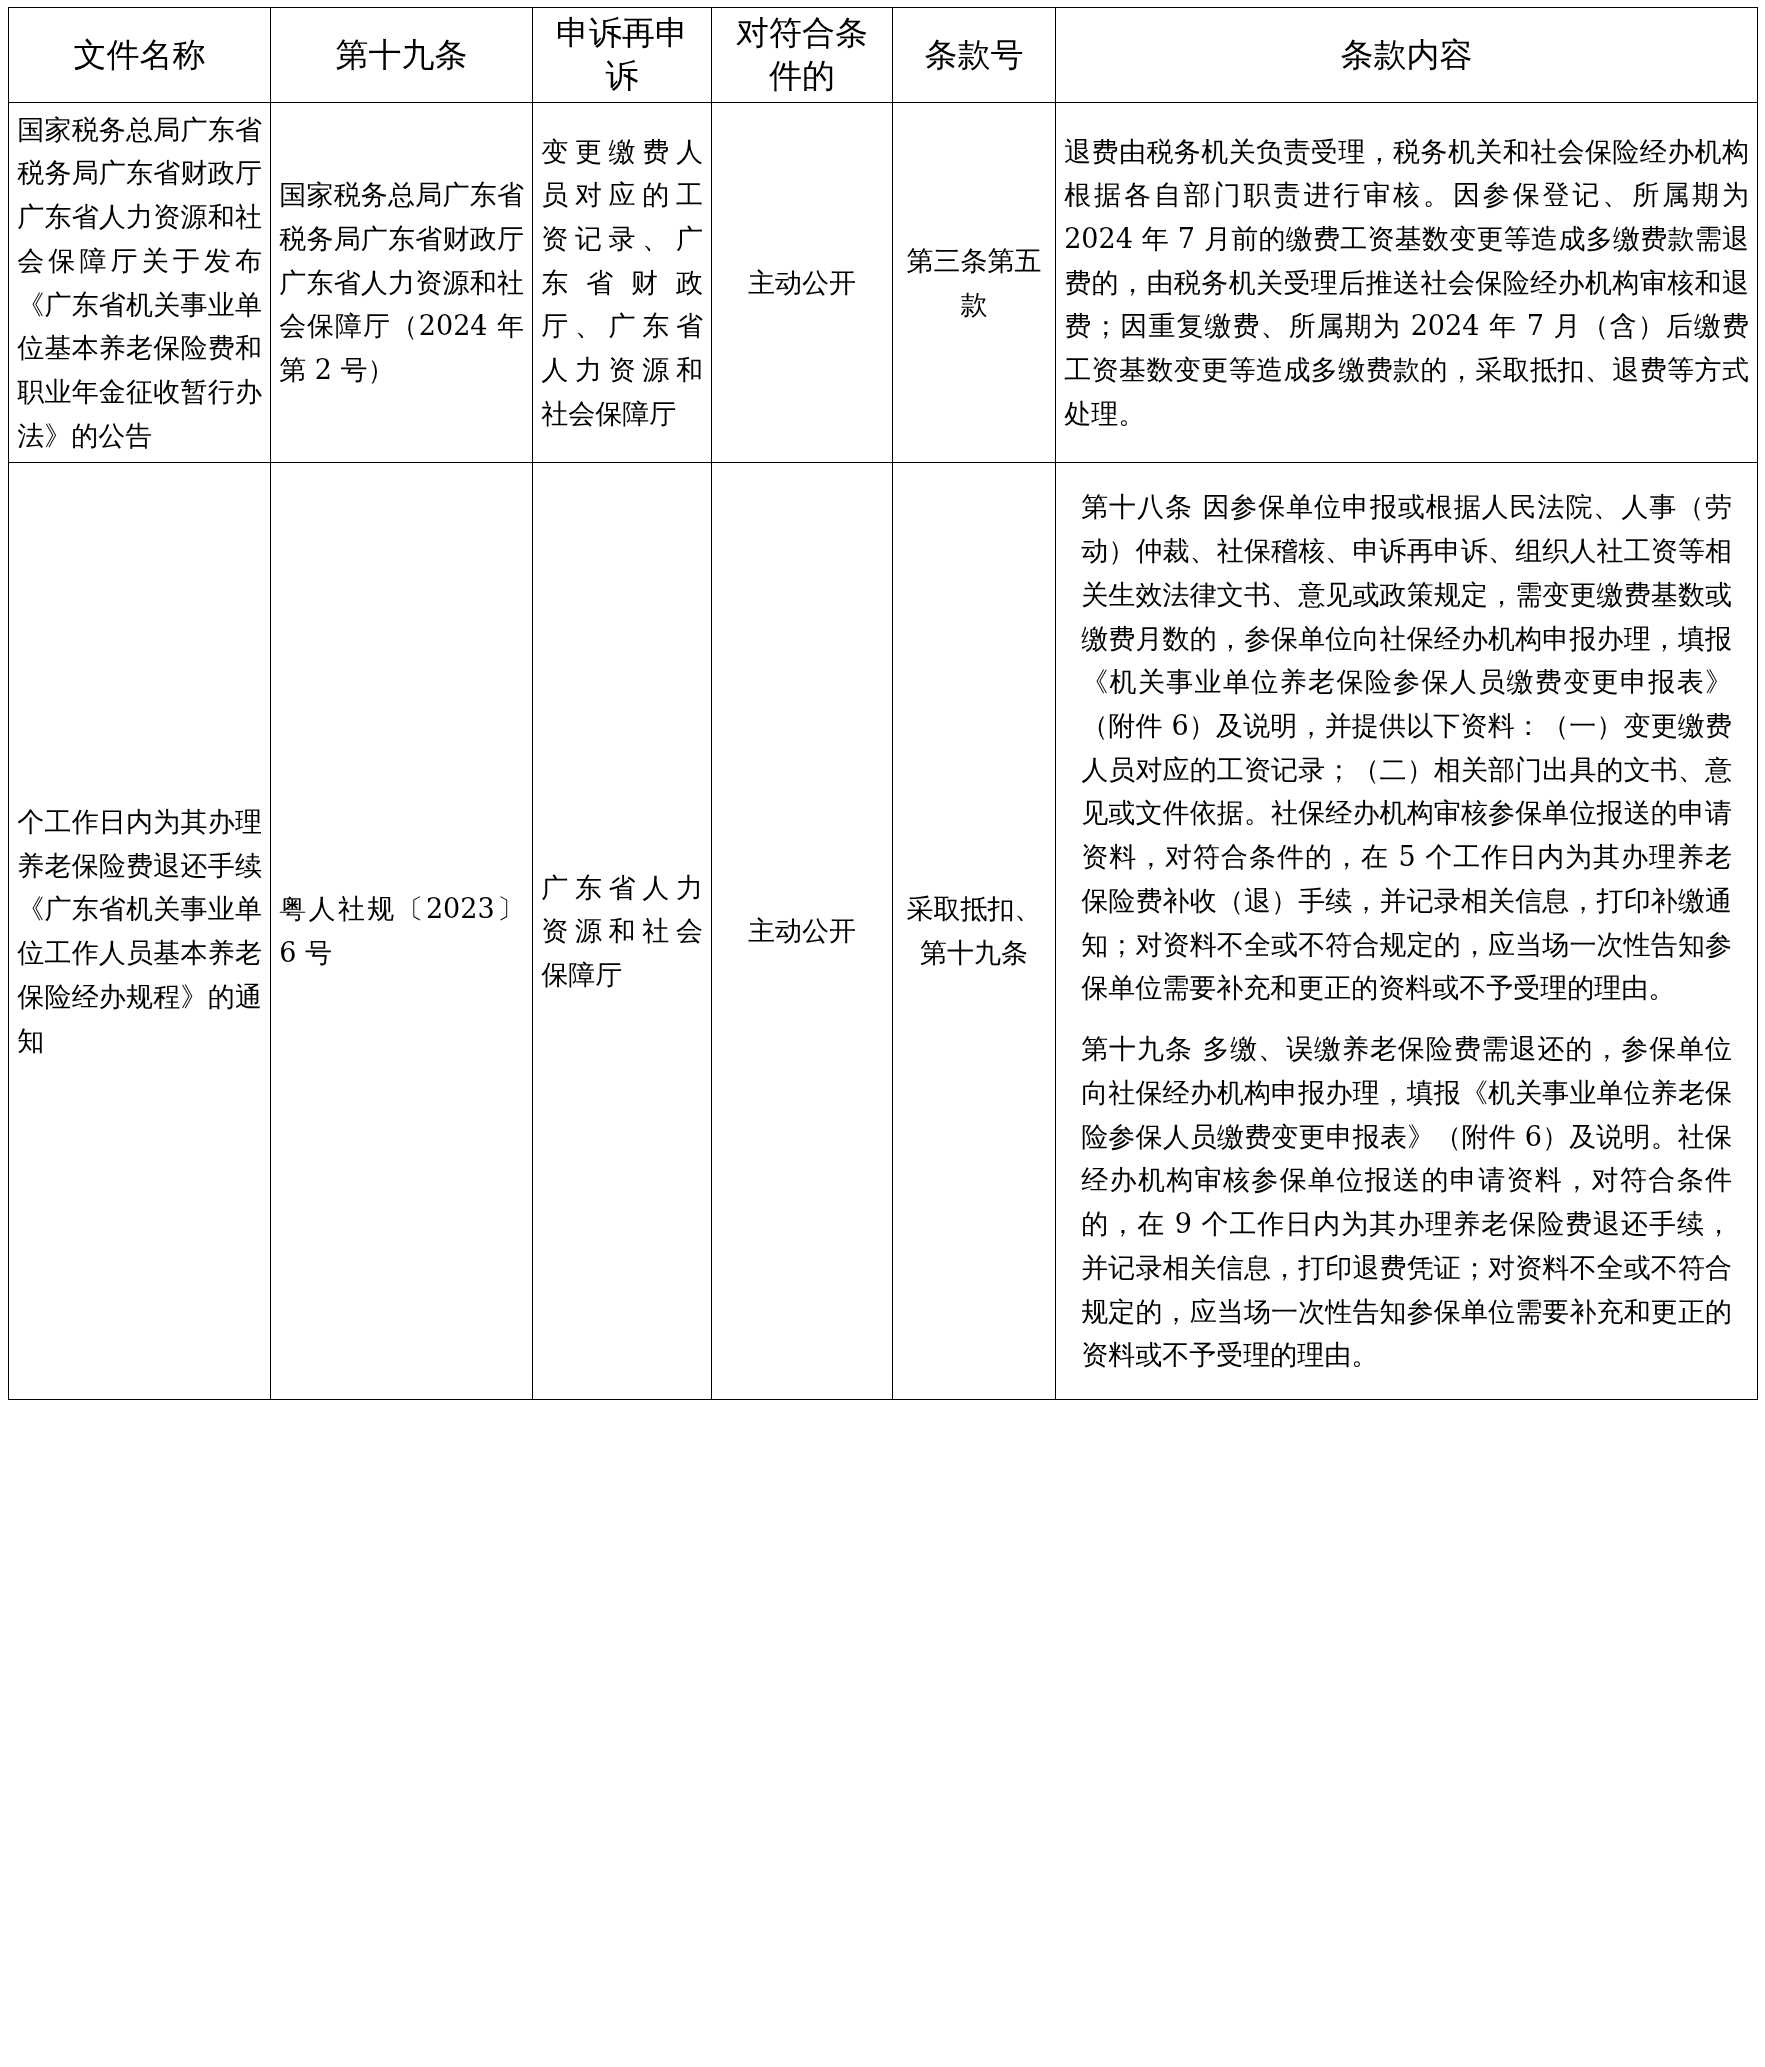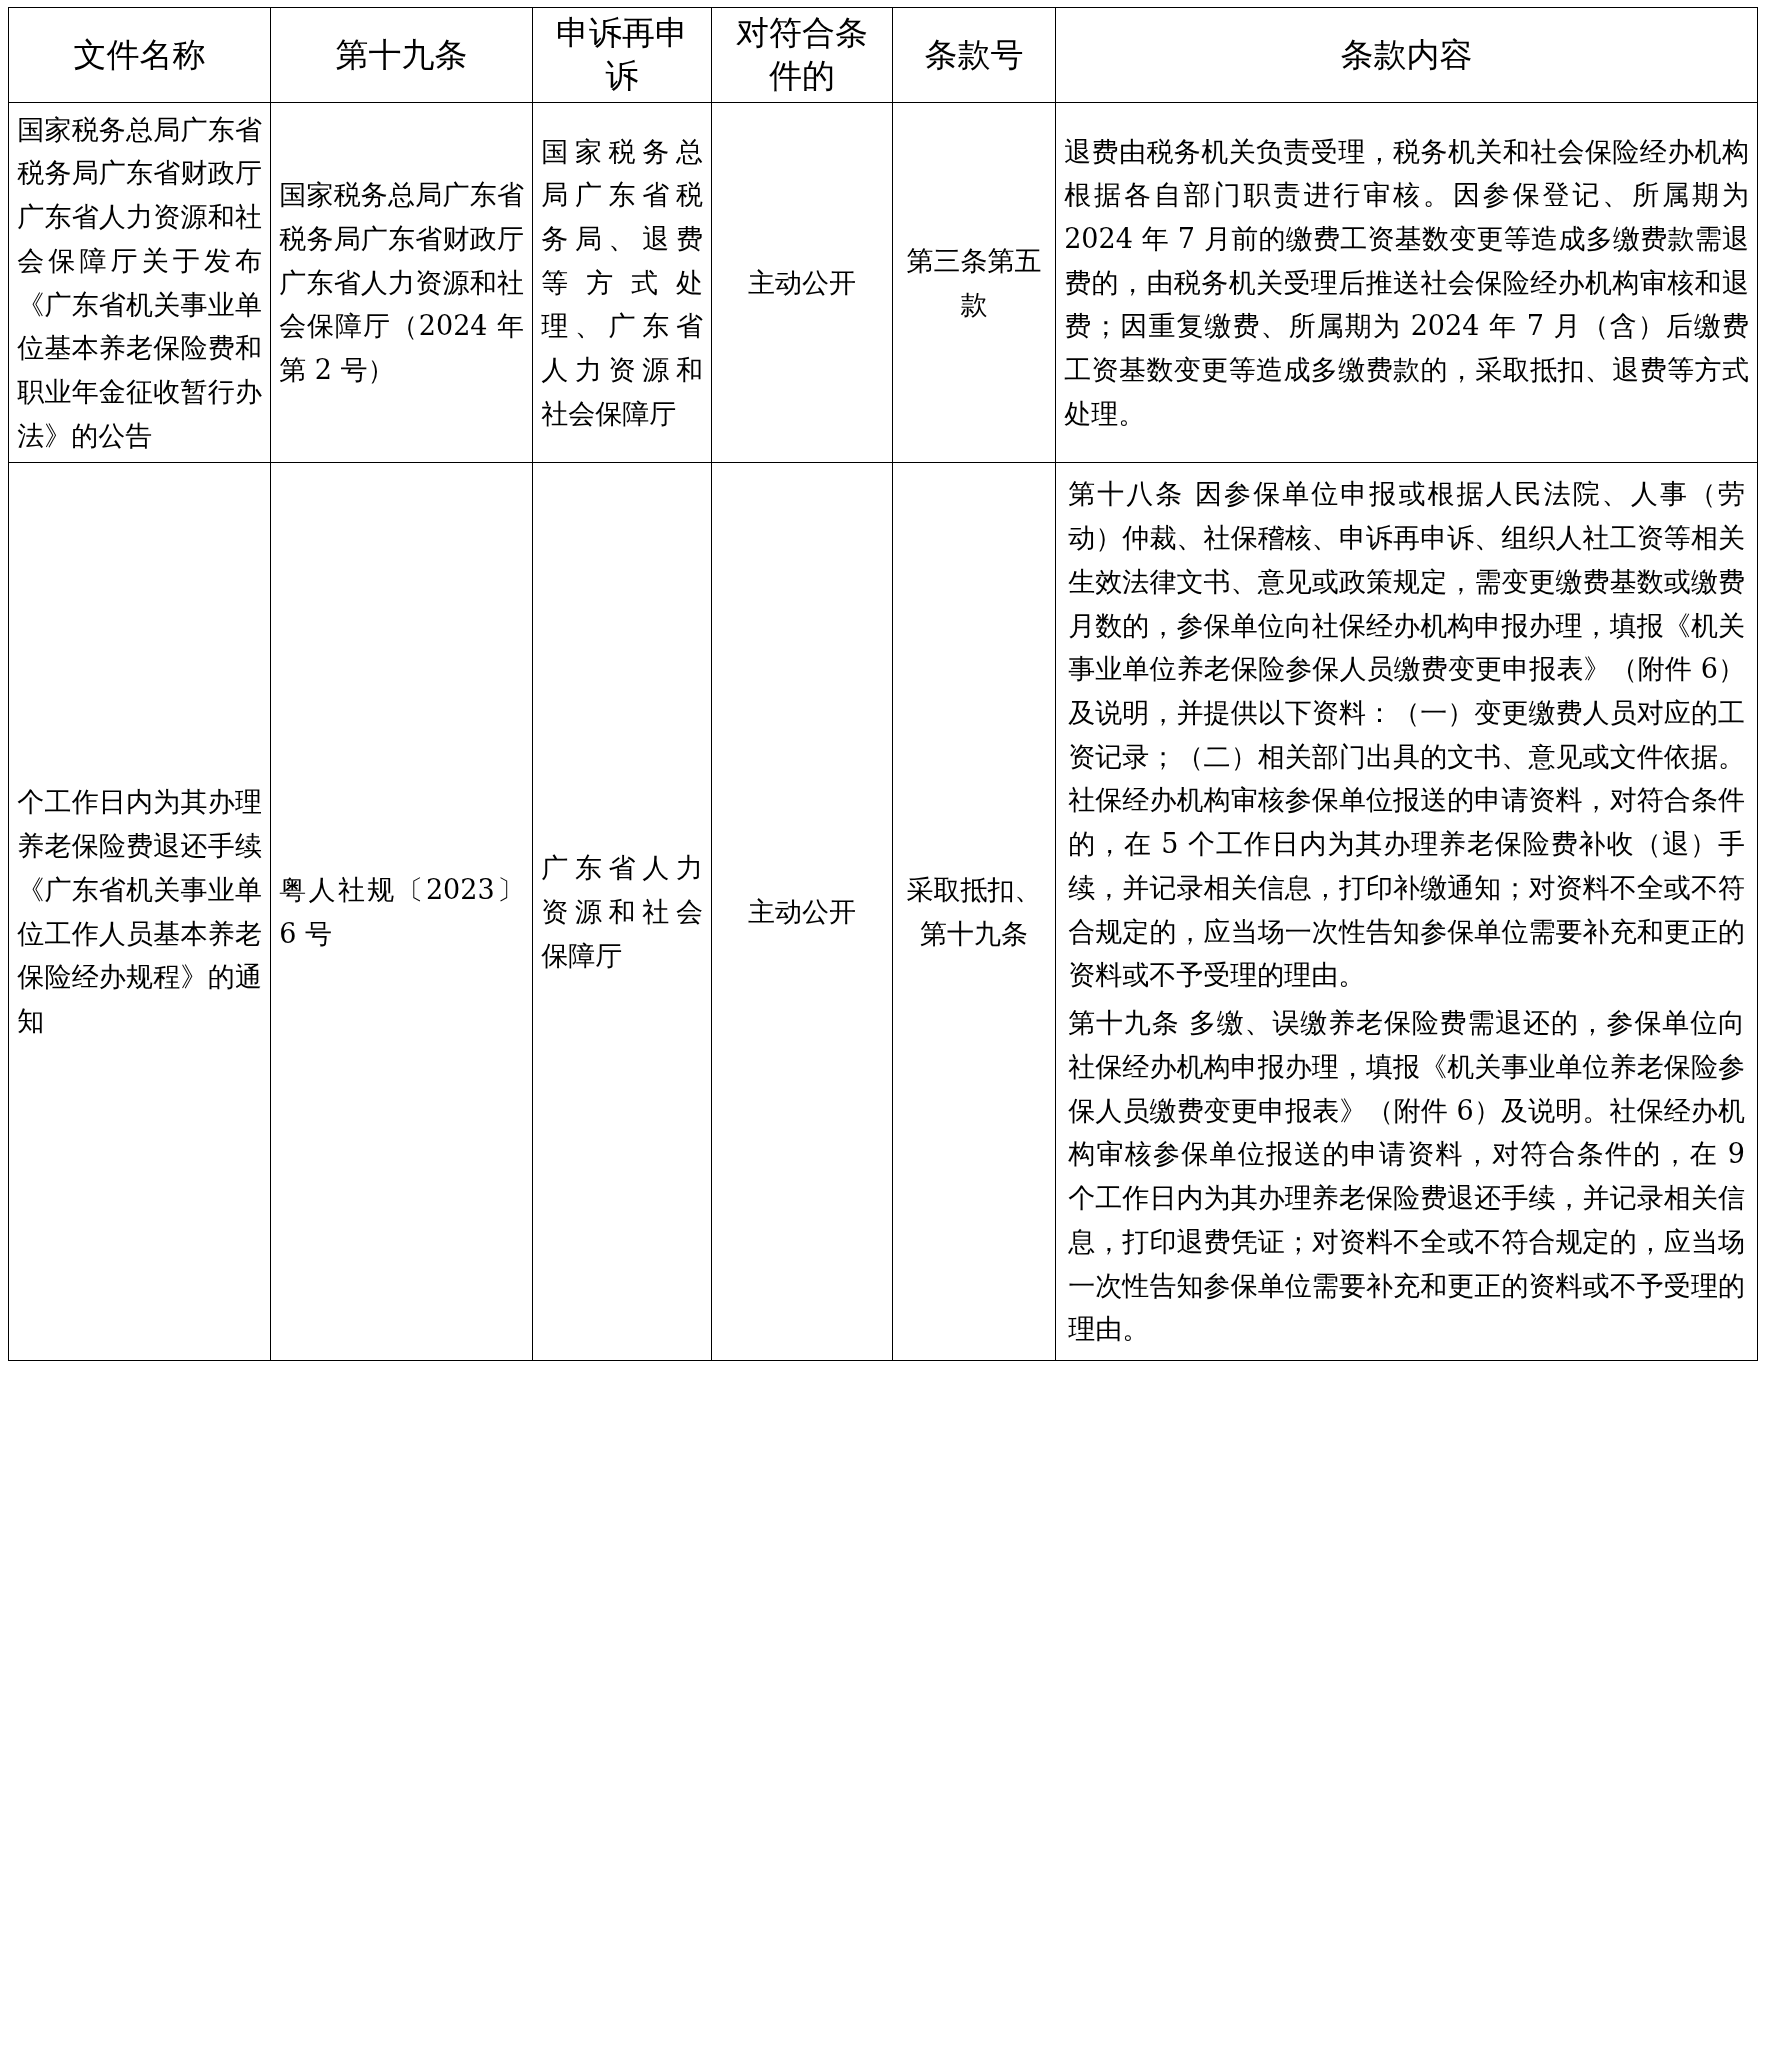--- a/index.html
+++ b/index.html
@@ -53,21 +53,21 @@
     text-justify: inter-ideograph;
   }
   td.center {
     text-align: center;
   }
   .narrow {
     text-align: justify;
     text-align-last: left;
   }
   .content-p {
-    margin: 4px;
+    margin: 17px;
     text-align: justify;
     text-align-last: left;
   }
   .vtop { vertical-align: top; }
 </style>
 </head>
 <body>
 
 <div class="page">
   <table class="doc-table">
@@ -86,21 +86,21 @@
         <td>申诉再申诉</td>
         <td>对符合条件的</td>
         <td>条款号</td>
         <td>条款内容</td>
       </tr>
     </thead>
     <tbody>
       <tr>
         <td class="cell just vtop">国家税务总局广东省税务局广东省财政厅广东省人力资源和社会保障厅关于发布《广东省机关事业单位基本养老保险费和职业年金征收暂行办法》的公告</td>
         <td class="cell just vtop">国家税务总局广东省税务局广东省财政厅广东省人力资源和社会保障厅（2024 年第 2 号）</td>
-        <td class="cell narrow vtop">国家税务总局广东省税务局、退费等方式处理、广东省人力资源和社会保障厅</td>
+        <td class="cell narrow vtop">变更缴费人员对应的工资记录、广东省财政厅、广东省人力资源和社会保障厅</td>
         <td class="cell center">主动公开</td>
         <td class="cell center">第三条第五款</td>
         <td class="cell just vtop">退费由税务机关负责受理，税务机关和社会保险经办机构根据各自部门职责进行审核。因参保登记、所属期为 2024 年 7 月前的缴费工资基数变更等造成多缴费款需退费的，由税务机关受理后推送社会保险经办机构审核和退费；因重复缴费、所属期为 2024 年 7 月（含）后缴费工资基数变更等造成多缴费款的，采取抵扣、退费等方式处理。</td>
       </tr>
       <tr>
         <td class="cell just">个工作日内为其办理养老保险费退还手续《广东省机关事业单位工作人员基本养老保险经办规程》的通知</td>
         <td class="cell just">粤人社规〔2023〕6 号</td>
         <td class="cell narrow">广东省人力资源和社会保障厅</td>
         <td class="cell center">主动公开</td>
         <td class="cell center">采取抵扣、第十九条</td>

